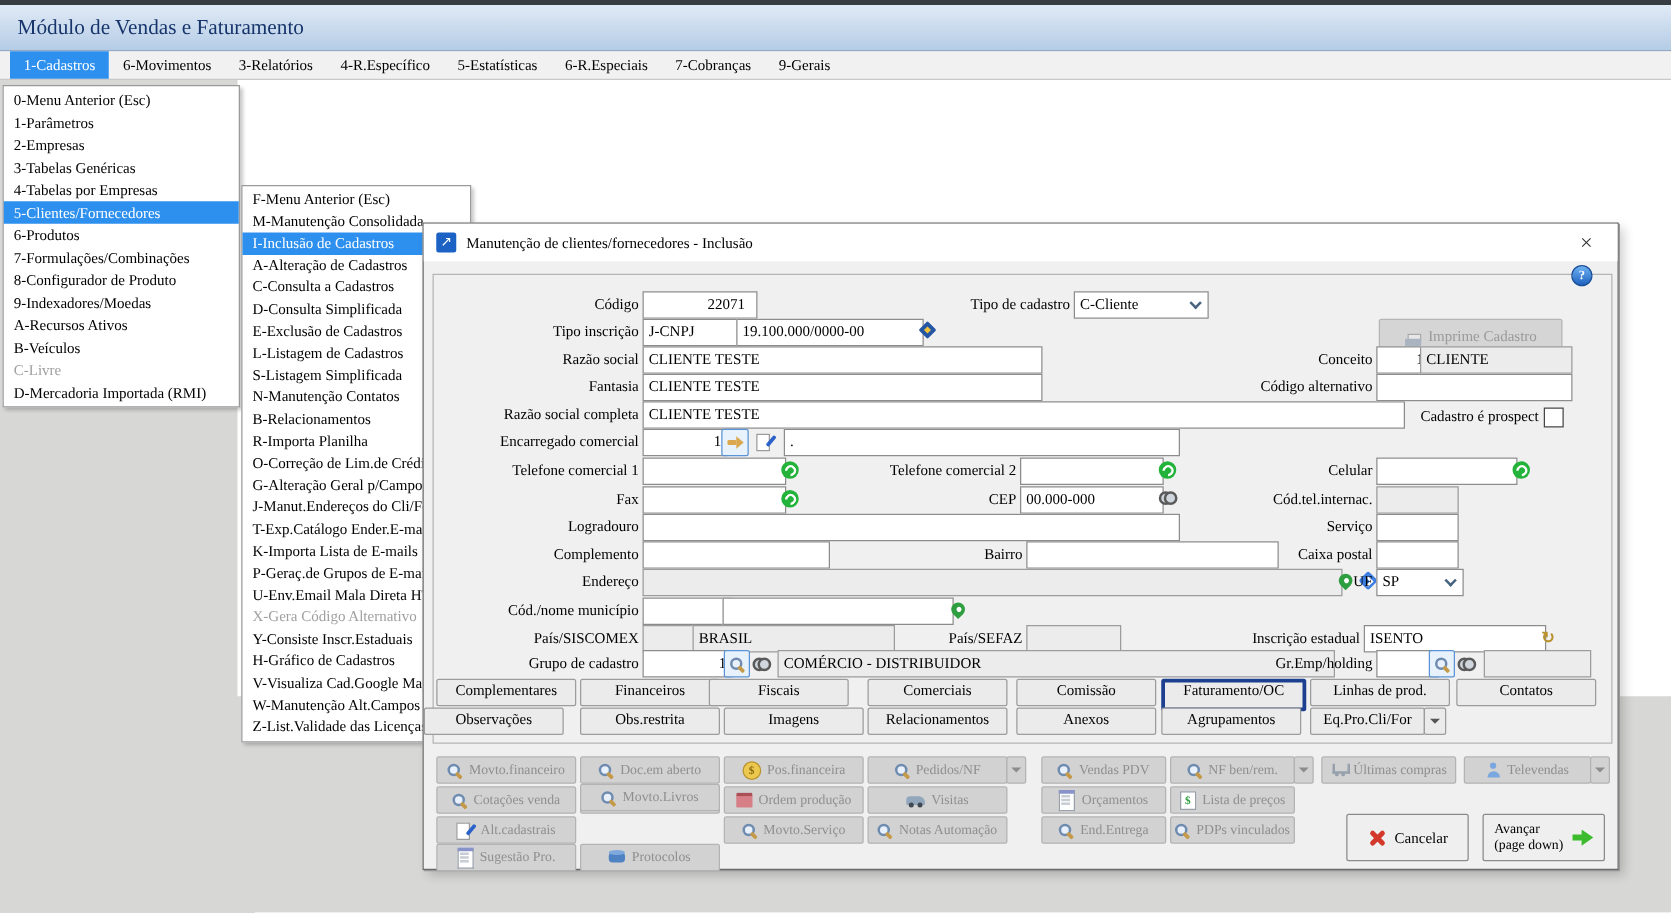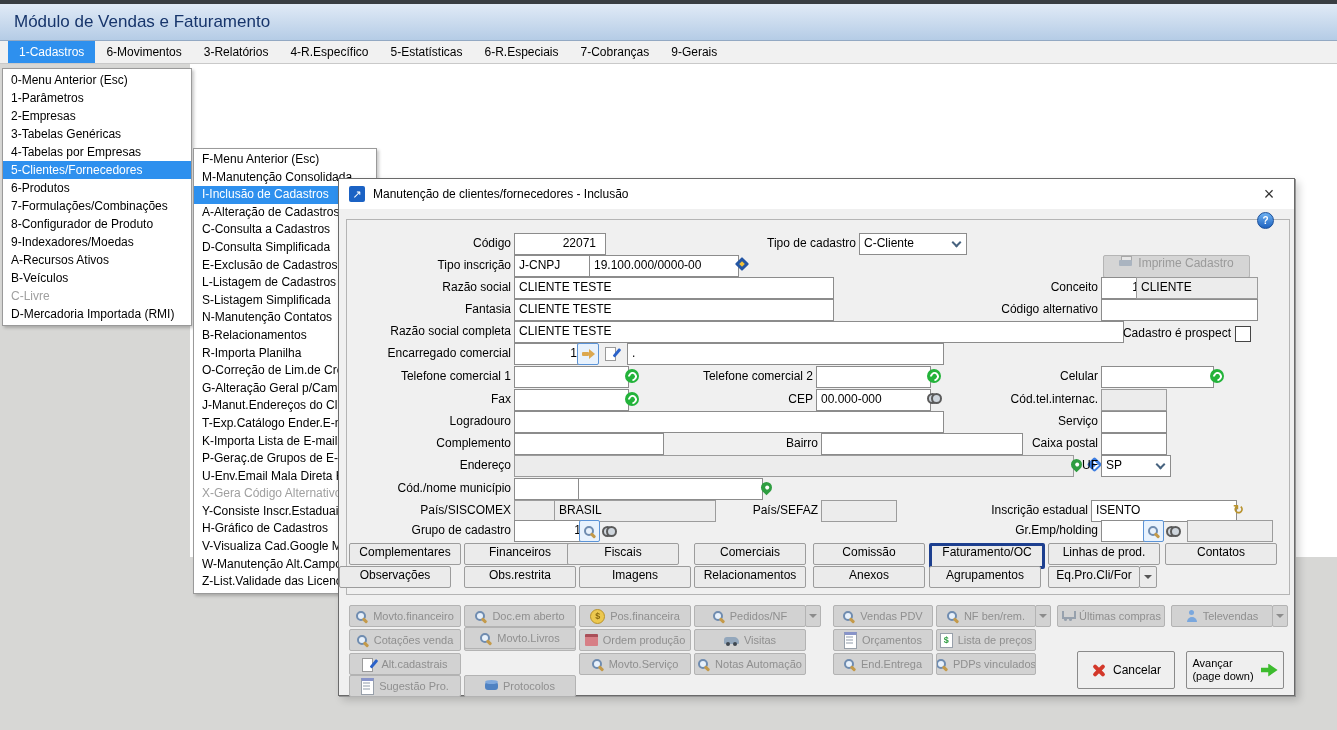--- a/index.html
+++ b/index.html
@@ -1,16 +1,16 @@
 <!DOCTYPE html>
 <html><head>
 <meta charset="utf-8">
 <style>
   html,body{margin:0;padding:0}
-  #screen{position:relative;width:1337px;height:730px;background:#d7d7d5;font-family:Liberation Sans, sans-serif;overflow:hidden}
+  #screen{position:relative;width:1337px;height:730px;background:#d7d7d5;font-family:Liberation Serif, serif;overflow:hidden}
   .topstrip{position:absolute;left:0;top:0;width:100%;height:4px;background:#383d42}
   .titlebar{position:absolute;left:0;top:4px;width:100%;height:36px;background:linear-gradient(#e0eaf6,#b5cce6);border-bottom:1px solid #93a9c3}
   .titlebar .apptitle{margin-left:14px;line-height:36px;font-size:17px;color:#17356b}
   .menubar{position:absolute;left:0;top:41px;width:100%;height:22px;background:#f1f1f1;border-bottom:1px solid #c9c9c9;display:flex;padding-left:8px;z-index:2}
   .mb{font-size:12px;line-height:22px;padding:0 11px;color:#000}
   .mb.sel{background:#2e90ee;color:#fff}
   .backdrop{position:absolute;left:190px;top:63px;width:1147px;height:494px;background:#fff;z-index:1}
   .menu{position:absolute;background:#fff;border:1px solid #9a9a9a;box-shadow:2px 2px 3px rgba(0,0,0,.22);padding:2px 0;z-index:5}
   .menu1{left:2px;top:68px;width:188px}
   .menu2{left:193px;top:148px;width:182px}
@@ -35,21 +35,21 @@
   .tbtn{position:absolute;height:20px;background:#ebebeb;border:1px solid #9c9c9c;border-radius:2px;font-size:12px;text-align:center;line-height:17px;color:#000;overflow:hidden;white-space:nowrap}
   .tbtn.focus{border:3px solid #1d3f8f;line-height:13px}
   .ddt{position:absolute;width:16px;height:20px;background:#ebebeb;border:1px solid #9c9c9c;border-radius:2px}
   .ddt.dis{background:#d2d2d2;border-color:#b3b3b3}
   .tri{position:absolute;left:50%;top:50%;margin:-2px 0 0 -4px;border-left:4px solid transparent;border-right:4px solid transparent;border-top:4px solid #555}
   .ddt.dis .tri{border-top-color:#8c8c8c}
   .abtn{position:absolute;height:20px;background:#d2d2d2;border:1px solid #b3b3b3;border-radius:2px;display:flex;align-items:center;justify-content:center;gap:5px;font-size:11px;color:#8f8f8f;overflow:hidden;white-space:nowrap}
   .btn-real{position:absolute;background:#efefef;border:1px solid #8a8a8a;border-radius:2px;display:flex;align-items:center;justify-content:center;gap:7px;font-size:12px;color:#000}
   .iconbtn{position:absolute;width:20px;height:20px;background:#e8f2fd;border:1px solid #5b93d6;border-radius:2px;display:flex;align-items:center;justify-content:center}
   .iconbtn.plain{background:transparent;border:none}
-  .imprime{position:absolute;height:21px;background:#d5d5d5;border:1px solid #b5b5b5;border-radius:2px;display:flex;align-items:flex-start;justify-content:center;gap:6px;font-size:12px;color:#9a9a9a}
+  .imprime{position:absolute;height:21px;background:#d5d5d5;border:1px solid #b5b5b5;border-radius:2px;display:flex;align-items:flex-end;justify-content:center;gap:6px;font-size:12px;color:#9a9a9a}
   .ic{display:inline-block;position:relative;flex:0 0 auto}
   .ic-mag{width:12px;height:12px}
   .ic-mag::before{content:"";position:absolute;left:0;top:1px;width:6px;height:6px;border:2px solid #6f8cb0;border-radius:50%;background:#e8f1fb}
   .ic-mag::after{content:"";position:absolute;right:0;bottom:0;width:6px;height:3px;background:#c49a4a;border-radius:1px;transform:rotate(45deg)}
   .ic-wa{width:14px;height:14px;border-radius:50%;background:#23b33a}
   .ic-wa::after{content:"";position:absolute;left:3px;top:3px;width:5px;height:5px;border:2px solid #fff;border-radius:50%;border-left-color:transparent;transform:rotate(-45deg)}
   .ic-binoc{width:15px;height:9px}
   .ic-binoc::before,.ic-binoc::after{content:"";position:absolute;top:0;width:7px;height:7px;border:2px solid #5a5a5a;border-radius:50%;background:#cfd6dd}
   .ic-binoc::before{left:0}.ic-binoc::after{right:0}
   .ic-pin{width:11px;height:11px;background:#2f9e41;border-radius:50% 50% 50% 0;transform:rotate(-45deg)}
@@ -258,20 +258,21 @@
     <span class="ic-sync" style="left:894px;top:324px">↻</span>
 
     <div class="lbl" style="left:12px;top:341px;width:160px">Grupo de cadastro</div>
     <div class="fld num" style="left:175px;top:341px;width:62px">1</div>
     <div class="iconbtn" style="left:240px;top:341px;width:19px">
         <span class="ic ic-mag"></span>
       </div>
     <div class="iconbtn plain" style="left:261px;top:341px;width:19px">
         <span class="ic ic-binoc"></span>
       </div>
+    <div class="fld ro" style="left:283px;top:341px;width:436px">COMÉRCIO - DISTRIBUIDOR</div>
     <div class="lbl" style="left:609px;top:341px;width:150px">Gr.Emp/holding</div>
     <div class="fld" style="left:762px;top:341px;width:40px"></div>
     <div class="iconbtn" style="left:804px;top:341px;width:19px">
         <span class="ic ic-mag"></span>
       </div>
     <div class="iconbtn plain" style="left:825px;top:341px;width:19px">
         <span class="ic ic-binoc"></span>
       </div>
     <div class="fld ro" style="left:848px;top:341px;width:76px"></div>
 

